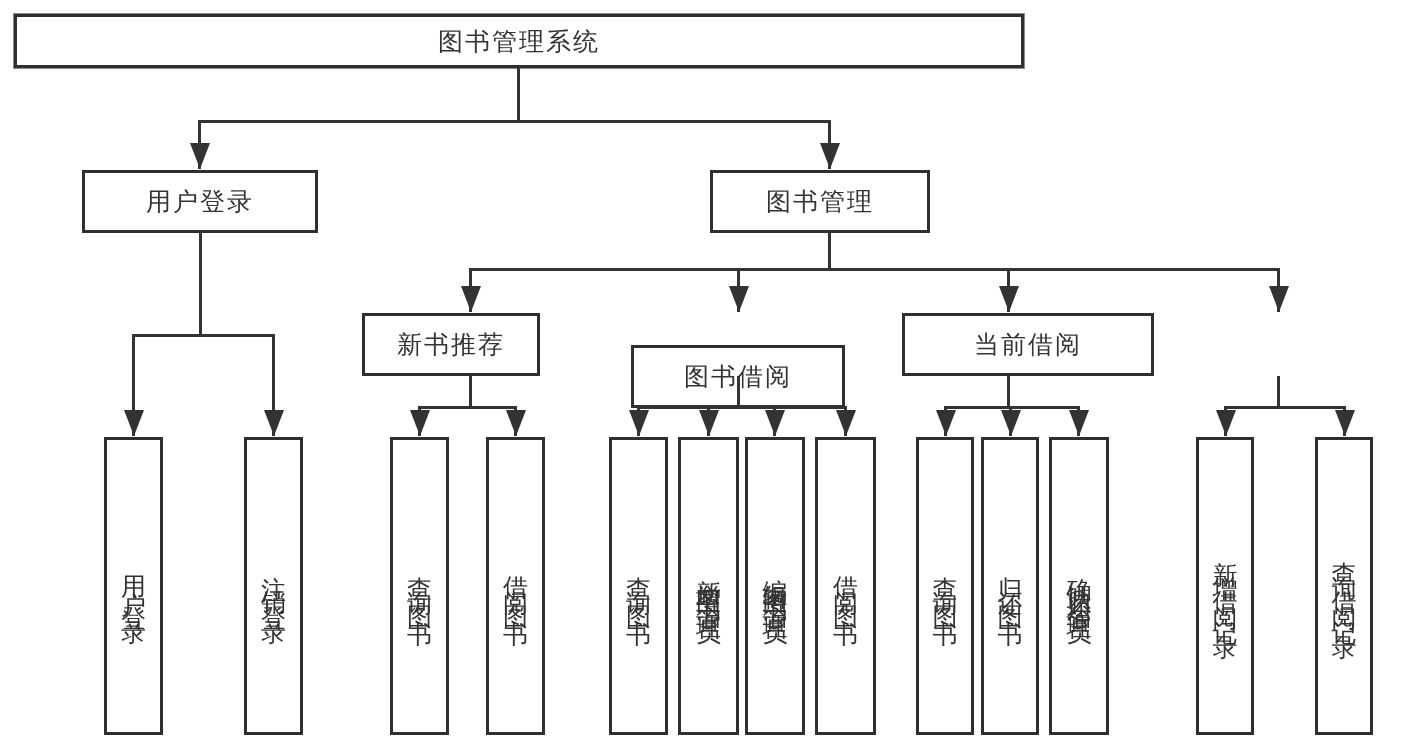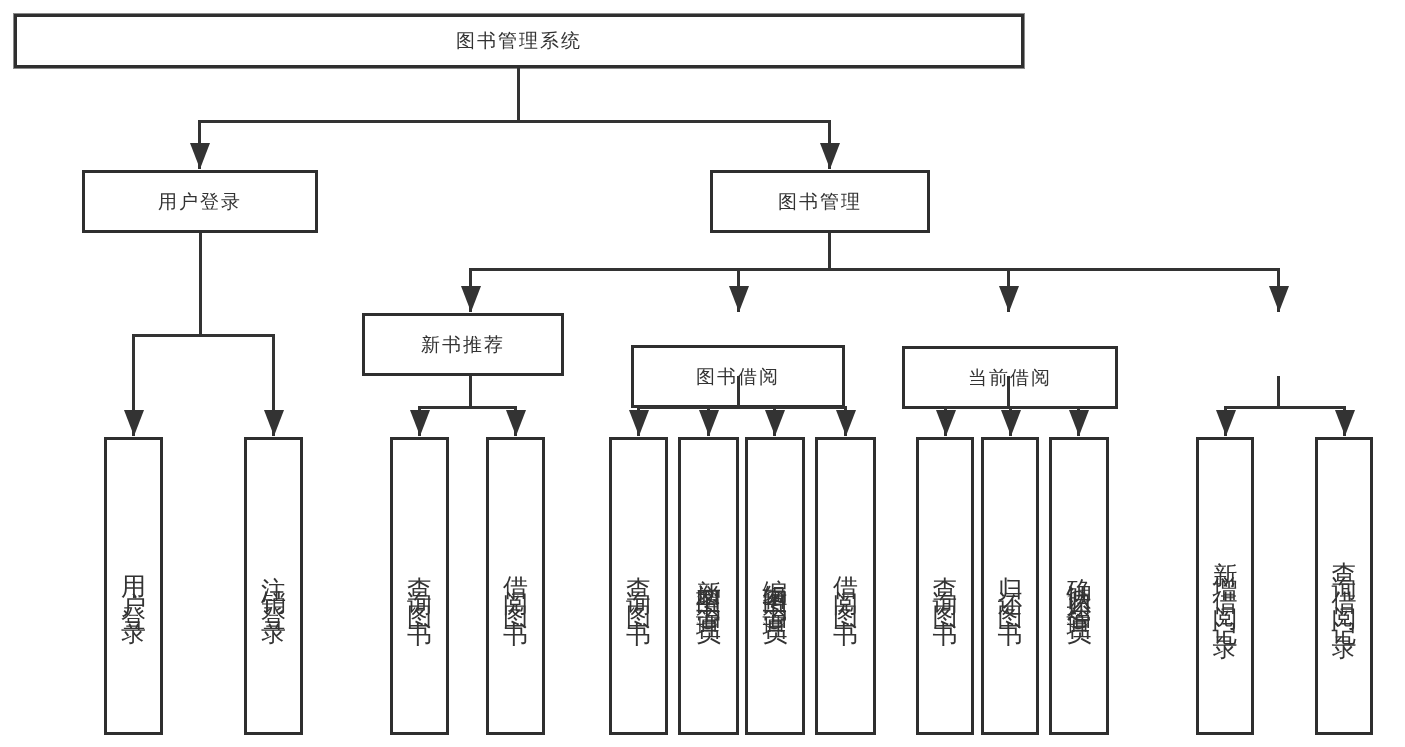--- a/index.html
+++ b/index.html
@@ -16,21 +16,21 @@
     box-sizing:border-box;
     border:3px solid #2f2f2f;
     background:#fff;
     display:flex;
     align-items:center;
     justify-content:center;
     text-align:center;
   }
   .node{
     height:63px;
-    font-size:19px;
+    font-size:25px;
     letter-spacing:2px;
   }
   .root{
     left:14px;top:14px;width:1010px;height:54px;
     box-shadow:0 0 0 1px #8a8a8a;
   }
   .leaf{
     top:437px;height:298px;
     font-size:25px;
   }
@@ -74,27 +74,27 @@
     <span>图书管理系统</span>
   </div>
 
   <div class="box node" style="left:82px;top:170px;width:236px;">
     <span>用户登录</span>
   </div>
   <div class="box node" style="left:710px;top:170px;width:220px;">
     <span>图书管理</span>
   </div>
 
-  <div class="box node" style="left:362px;top:313px;width:202px;">
+  <div class="box node" style="left:362px;top:313px;width:178px;">
     <span>新书推荐</span>
   </div>
   <div class="box node" style="left:631px;top:313px;width:214px;margin-top:32px;">
     <span>图书借阅</span>
   </div>
-  <div class="box node" style="left:902px;top:313px;width:216px;margin-top:33px;">
+  <div class="box node" style="left:902px;top:313px;width:252px;">
     <span>当前借阅</span>
   </div>
 
   <div class="box leaf" style="left:104px;width:59px;">
     <span class="vtext">用户登录</span>
   </div>
   <div class="box leaf" style="left:244px;width:59px;">
     <span class="vtext">注销登录</span>
   </div>
 

